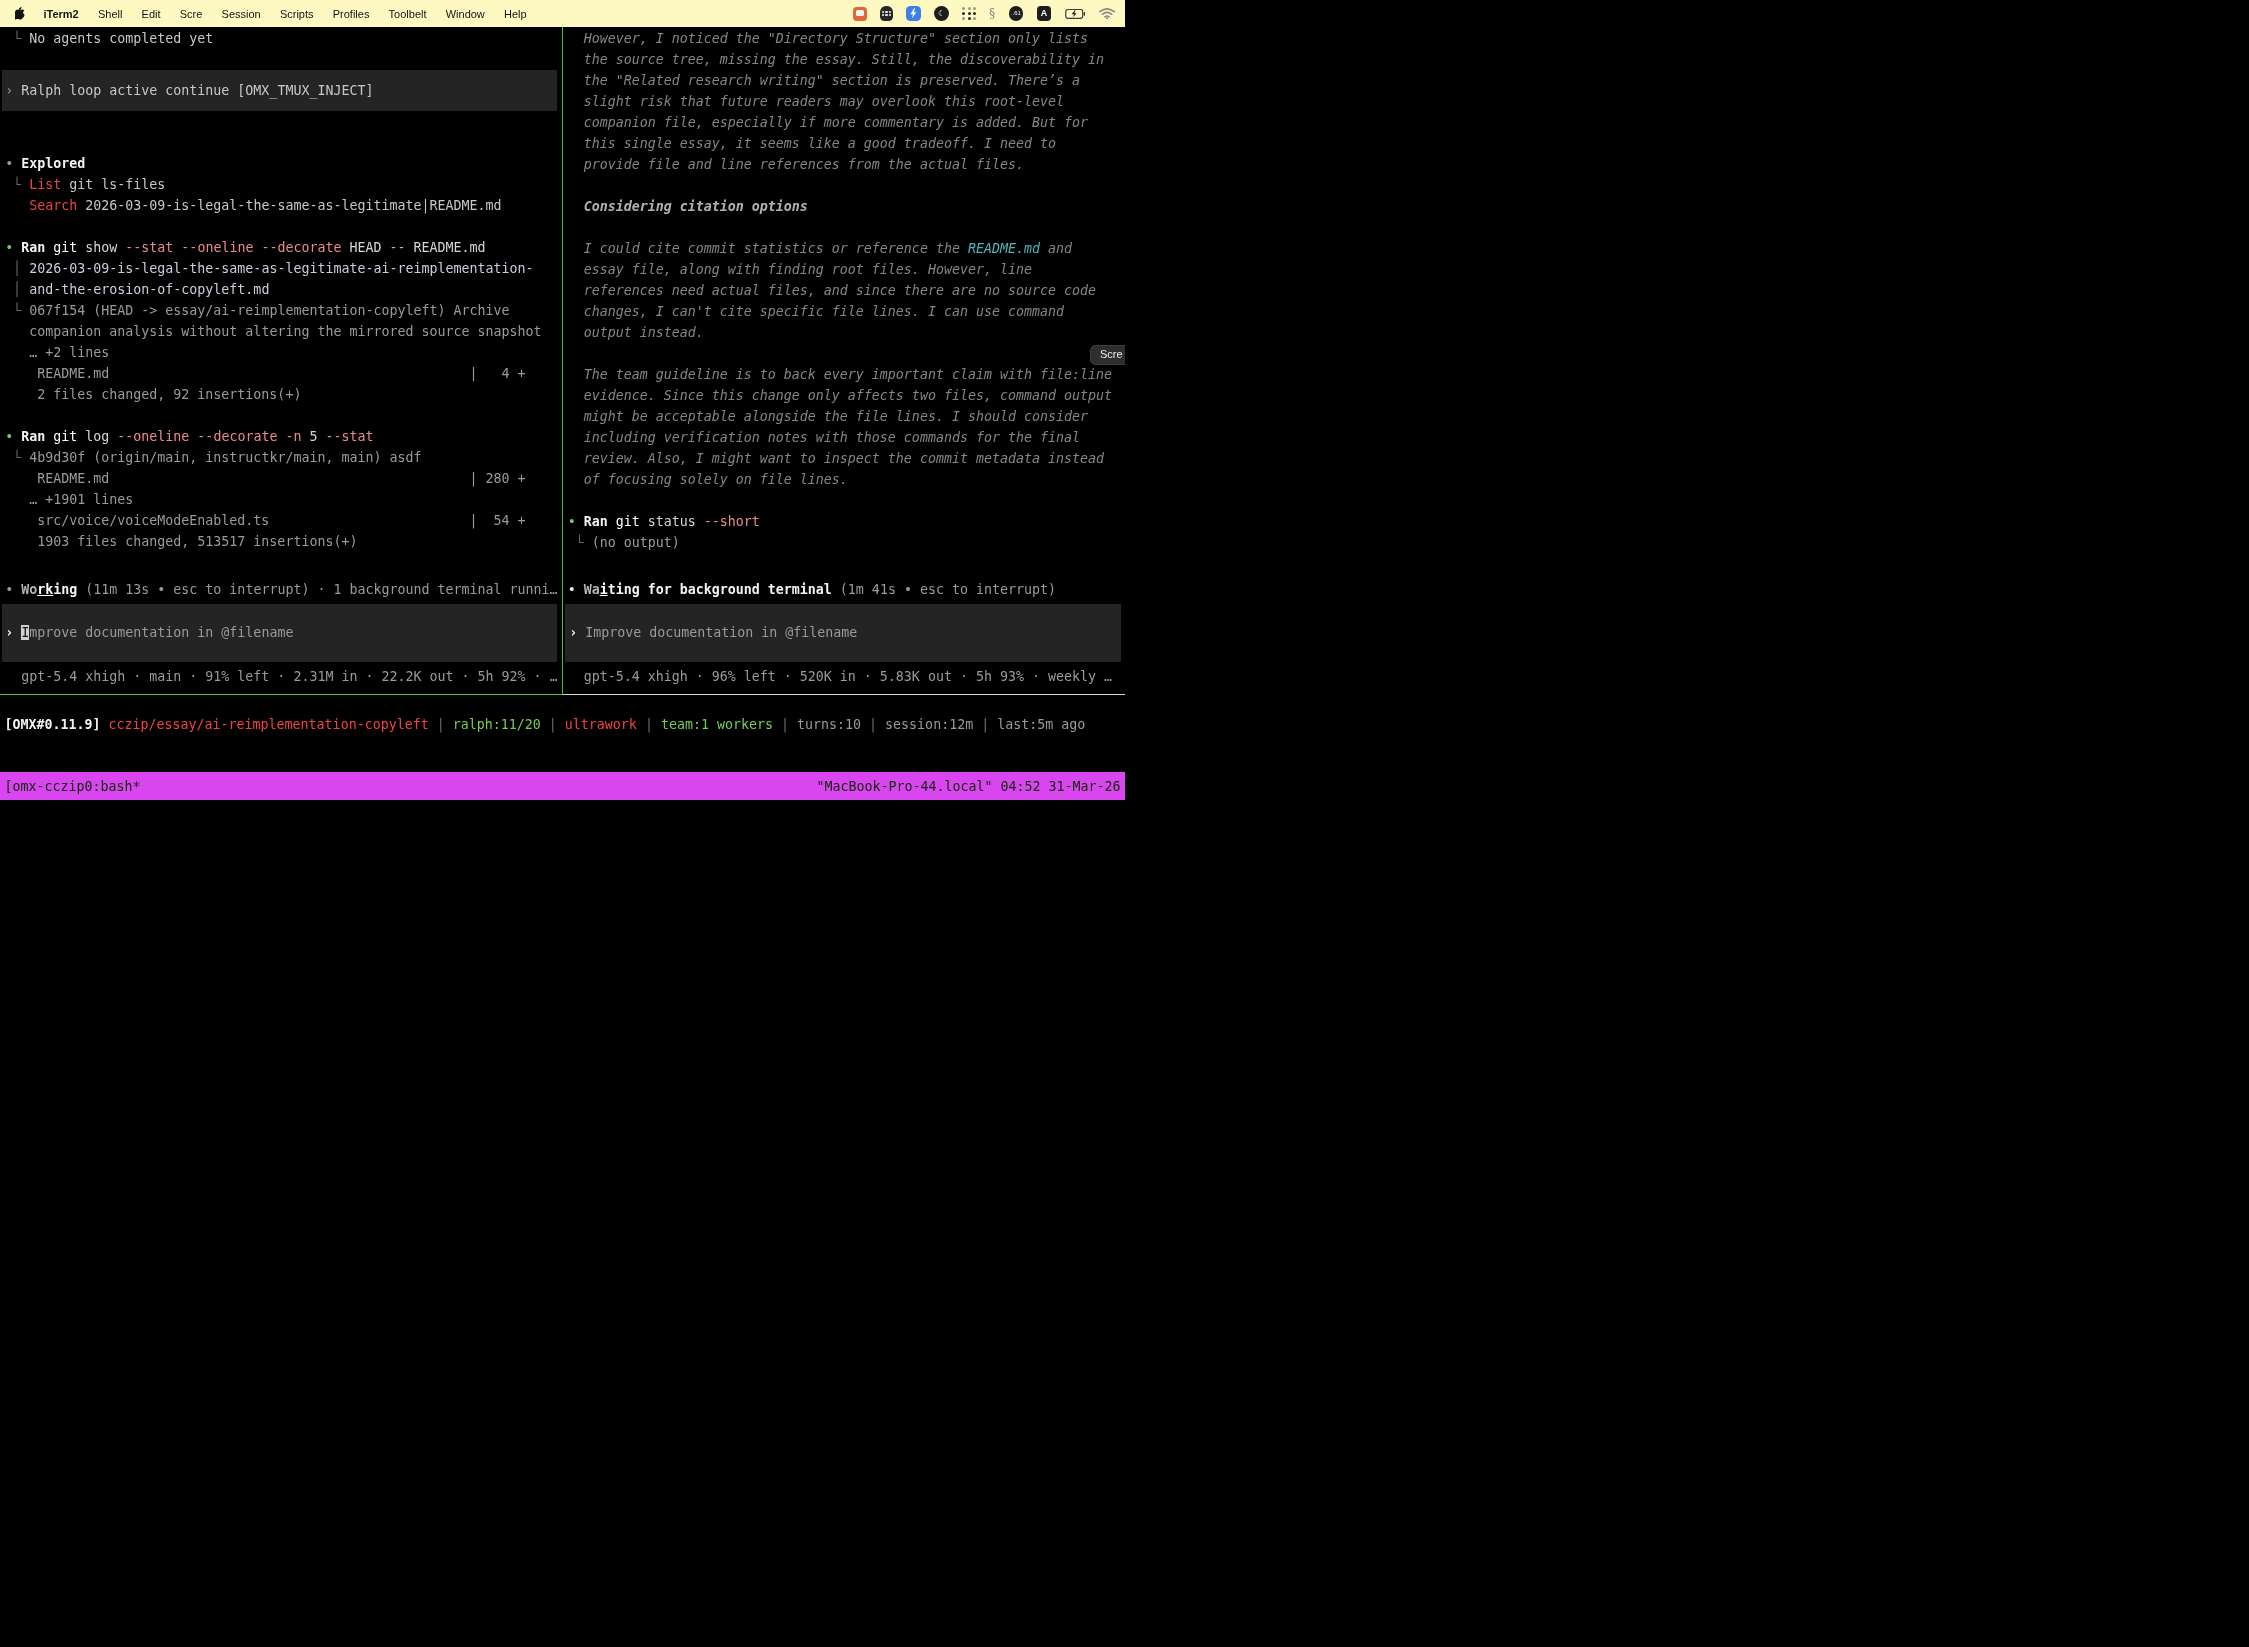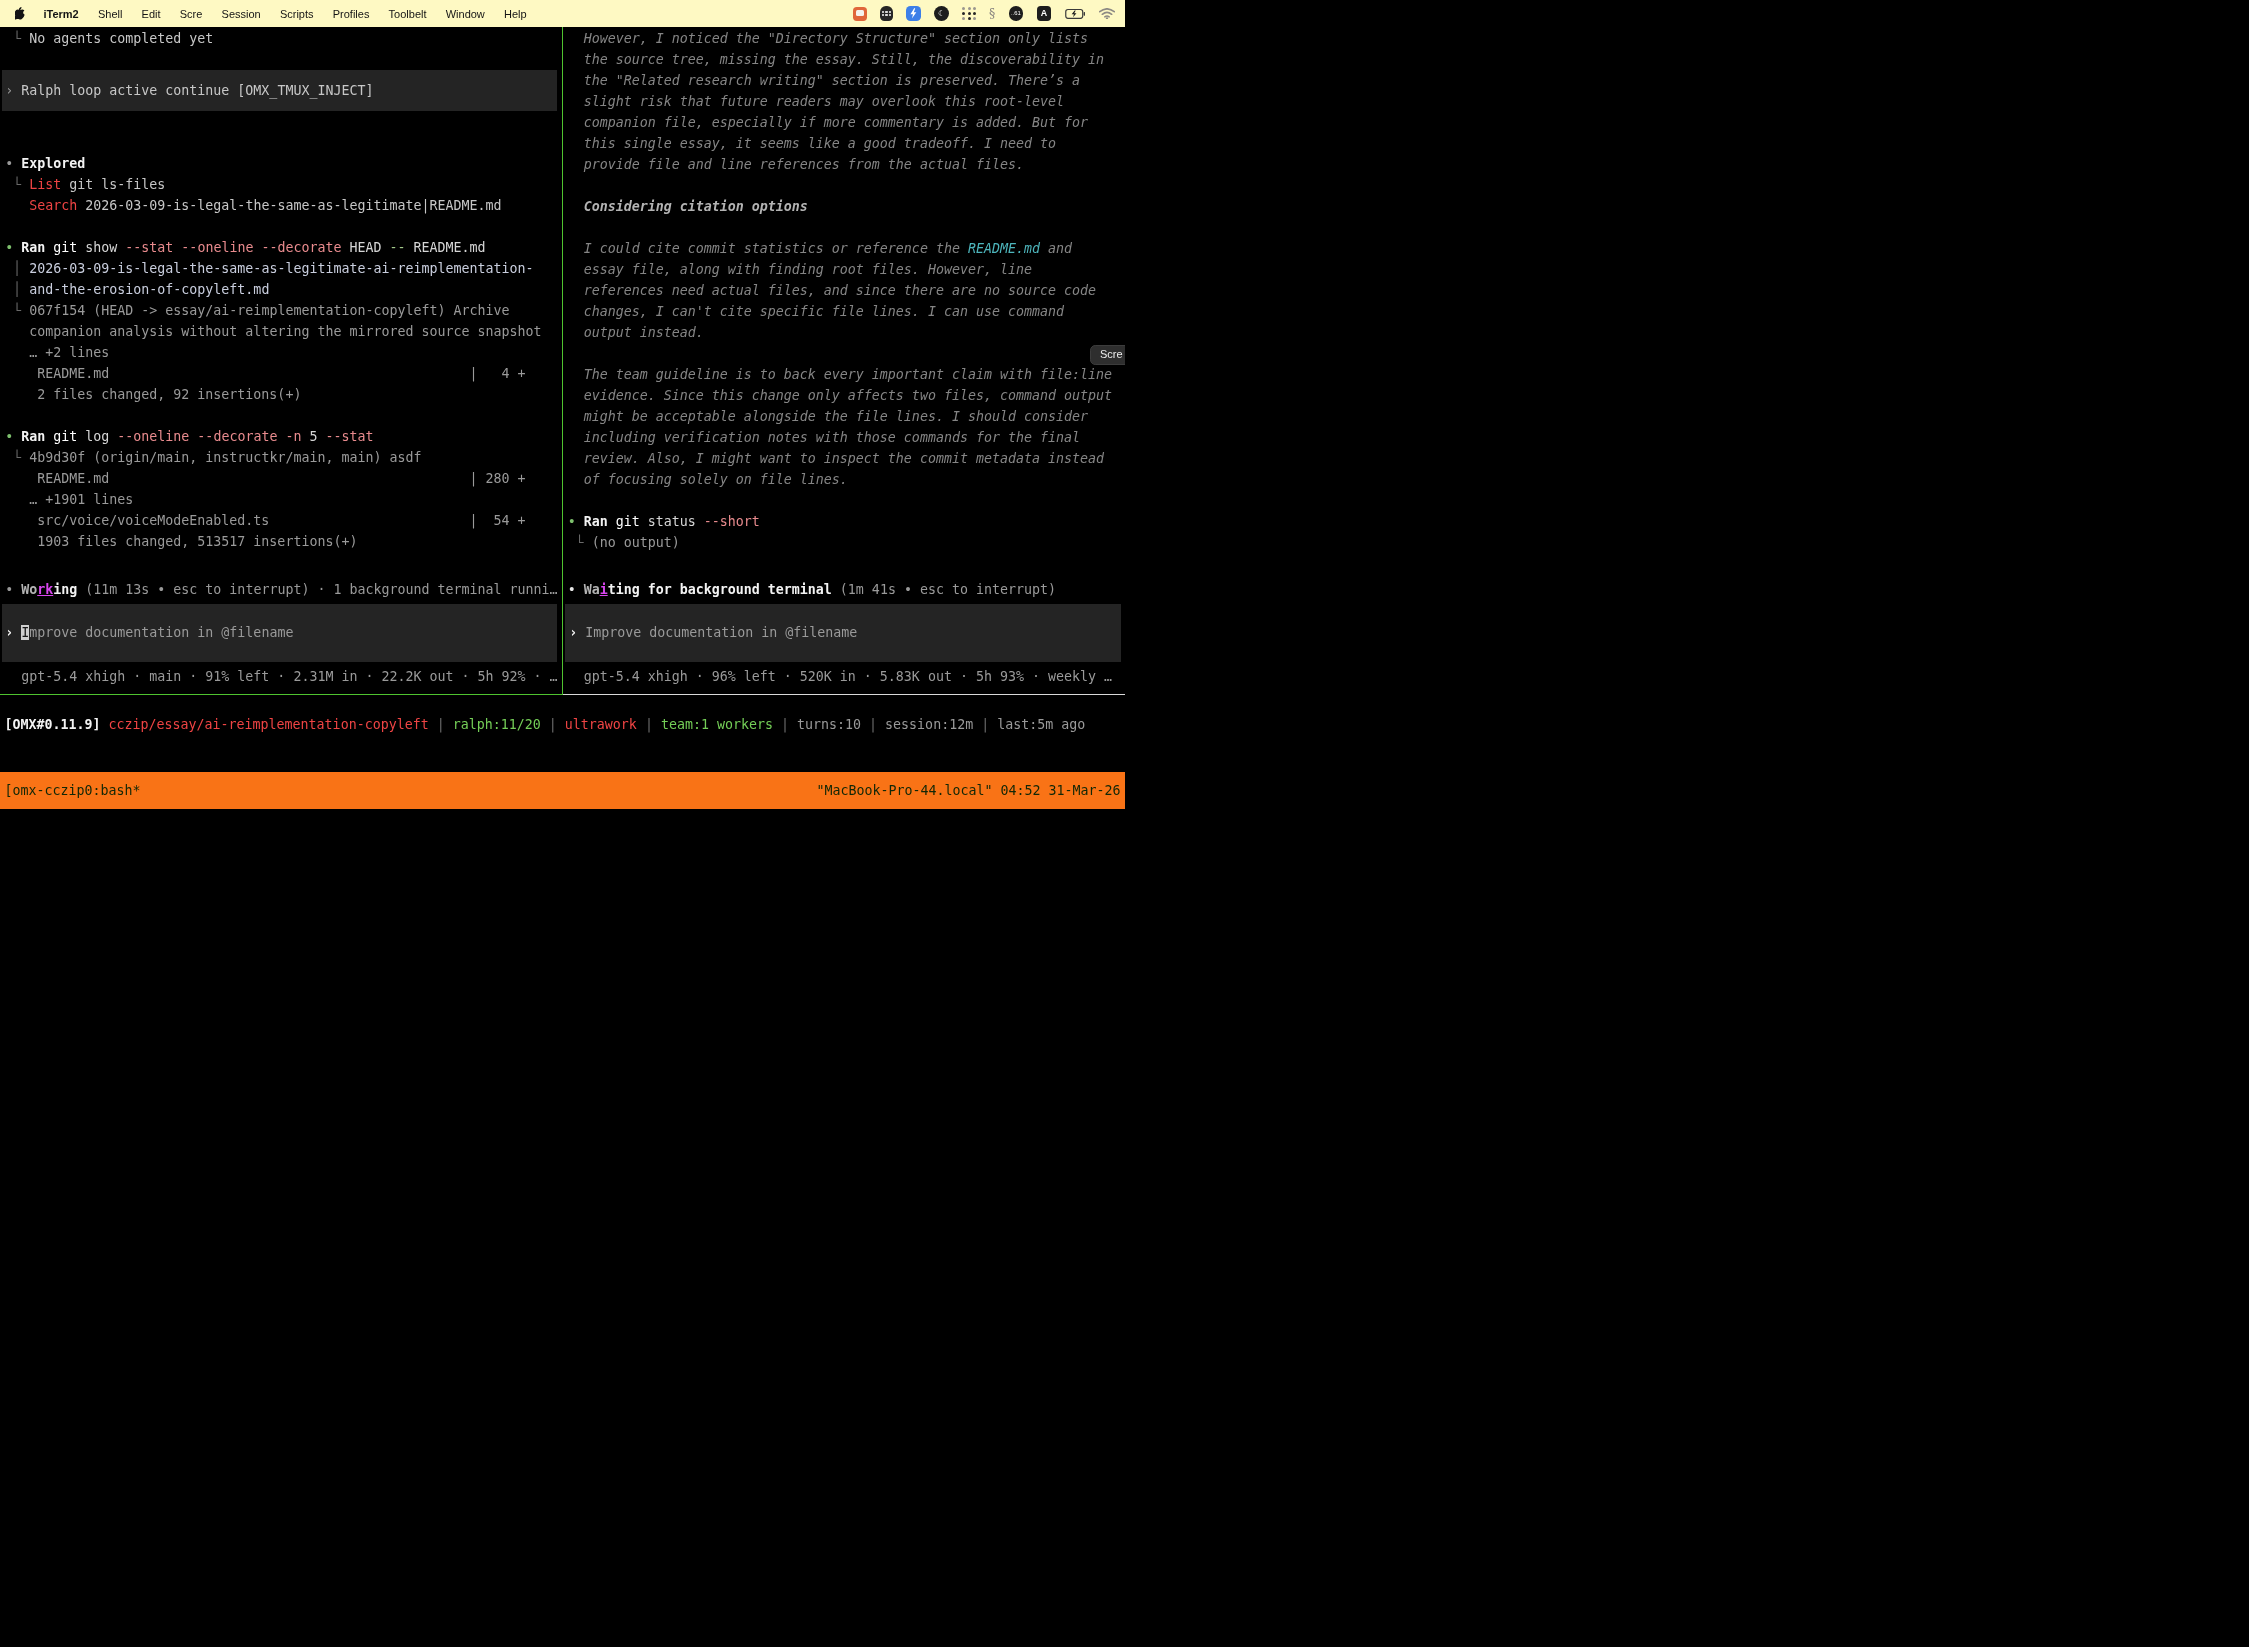--- a/index.html
+++ b/index.html
@@ -52,26 +52,26 @@
   .cmdbox .tl{padding-left:3.7px;}
   .inputbox{background:#242424;margin:0 4.4px 3.7px 1.5px;padding:18.5px 0;}
   .inputbox .tl{padding-left:3.7px;}
   .activity{margin-bottom:3.7px;}
   
   .p{color:#d6d6d6;} .B{color:#f3f3f3;font-weight:bold;} .g{color:#9a9a9a;} .d{color:#6a6a6a;}
   .c{color:#ef4444;} .bl{color:#ffffff;} .s{color:#e98b8e;} .gb{color:#7ec16e;}
   .gn{color:#74ce57;} .pg{color:#a3c98a;} .pl{color:#c9cede;} .lt{color:#c7c7c7;}
   .i{color:#858585;font-style:italic;} .ib{color:#b3b3b3;font-style:italic;font-weight:bold;}
   .ic{color:#4db5bc;font-style:italic;} .wh{color:#e8e8e8;}
-  .sh1{color:#b4b4b4;font-weight:bold;} .sh2{color:#d946ef;font-weight:bold;text-decoration:underline;}
+  .sh1{color:#b4b4b4;font-weight:bold;} .sh2{color:#ffffff;font-weight:bold;text-decoration:underline;}
   .cur{background:#cfcfcf;color:#161616;}
   
   .omx{margin-top:19px;padding:0 4.4px;}
   .omx .tl{padding-left:0;}
-  .tmux{margin-top:37px;height:37px;background:#f97316;display:flex;justify-content:space-between;
+  .tmux{margin-top:37px;height:28px;background:#d946ef;display:flex;justify-content:space-between;
         align-items:center;padding:0 4.4px;font-size:13.3px;color:#112707;white-space:pre;}
   
   .toast{position:absolute;top:345px;right:-10.3px;background:#2e2e2e;border:0.7px solid #3c3c3c;
          color:#ececec;font-family:"Liberation Sans",sans-serif;font-size:11px;
          padding:2.2px 11.8px 3.7px 8.9px;border-radius:5.2px;}
 </style>
 </head>
 <body>
 
 <div class="screen">

